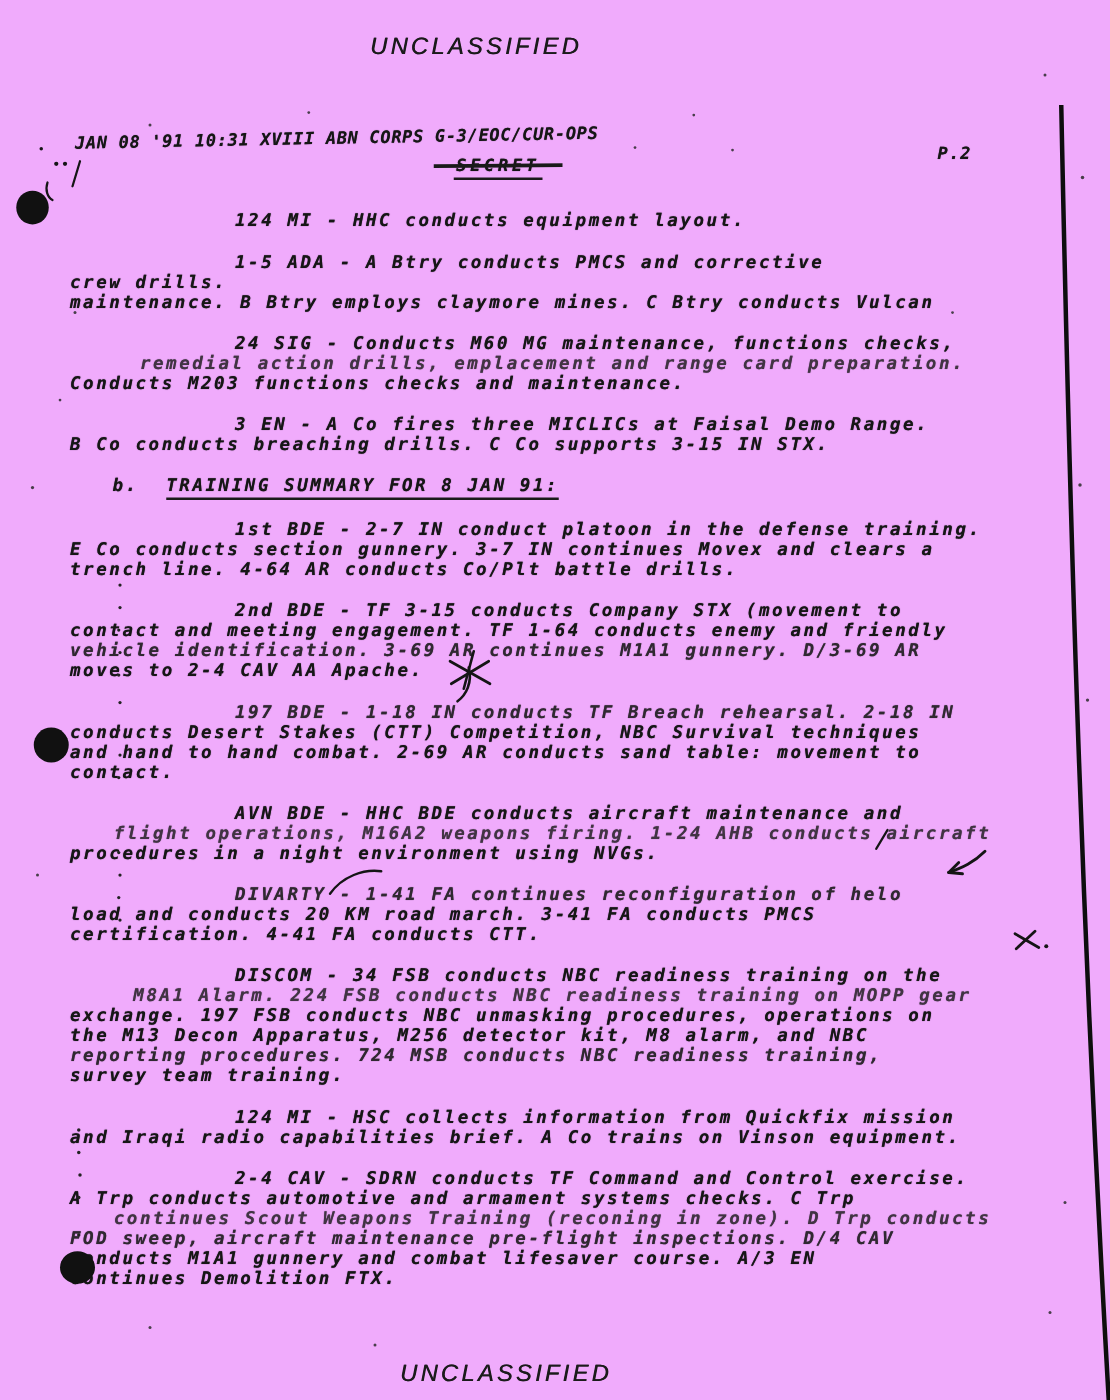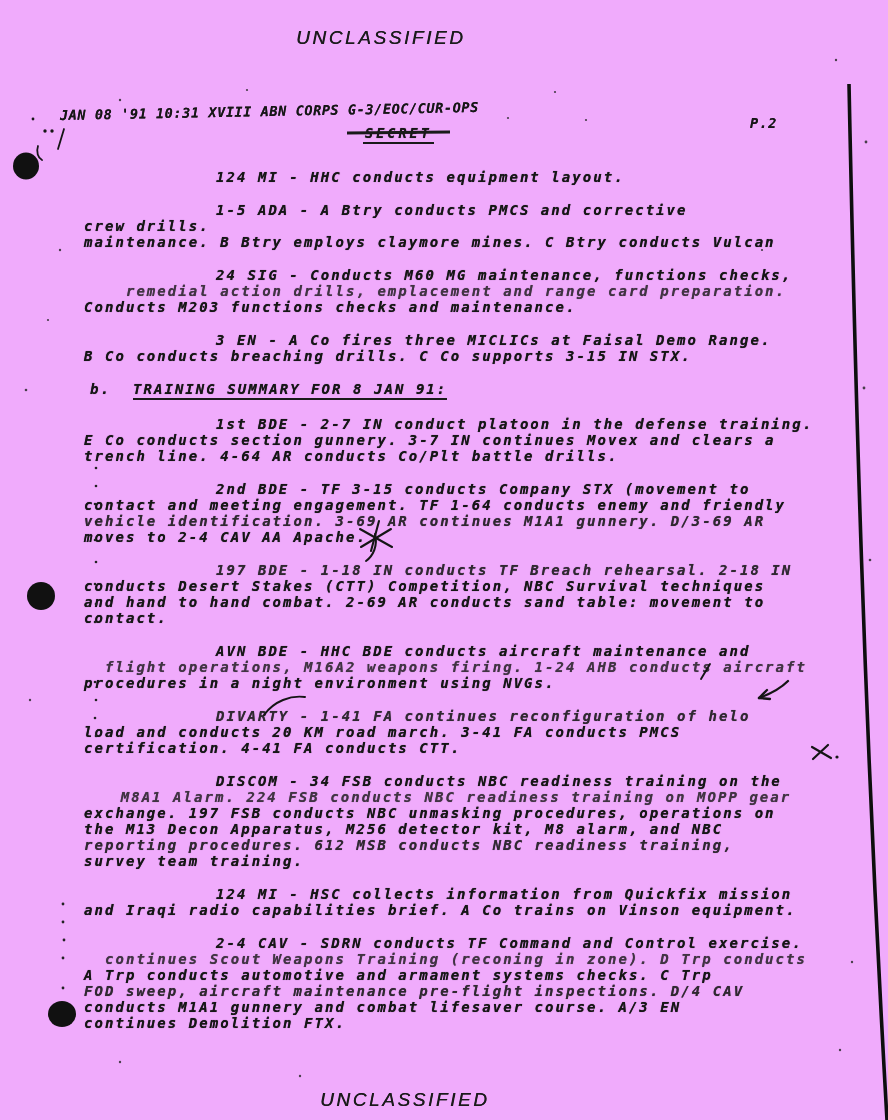--- a/index.html
+++ b/index.html
@@ -43,21 +43,21 @@
   }
   
   .body-text{
     position:absolute;left:56px;top:169px;width:772px;
     font-size:14px;line-height:16px;font-weight:bold;
     letter-spacing:2.05px;
     text-shadow:0 0 0.7px rgba(12,12,12,.85);
     white-space:nowrap;
   }
   .para{margin:0 0 17px 0;}
-  .line{height:16px;margin-left:28px;}
+  .line{height:16px;}
   .line.indent{padding-left:132px;}
   .line.degraded{opacity:.8;filter:blur(.4px);text-align:center;}
   .line.degraded2{opacity:.88;filter:blur(.25px);}
   .heading-row{margin:0 0 17px 0;height:18px;}
   .heading-label{margin-left:34px;}
   .heading-title{margin-left:22px;border-bottom:2px solid #1a1a1a;padding-bottom:1px;}
   
   .artifacts{position:absolute;left:0;top:0;width:888px;height:1120px;pointer-events:none;}
 </style>
 </head>
@@ -128,33 +128,33 @@
       <div class="line indent degraded2">DIVARTY - 1-41 FA continues reconfiguration of helo</div>
       <div class="line">load and conducts 20 KM road march.  3-41 FA conducts PMCS</div>
       <div class="line">certification.  4-41 FA conducts CTT.</div>
     </div>
 
     <div class="para">
       <div class="line indent">DISCOM - 34 FSB conducts NBC readiness training on the</div>
       <div class="line degraded">M8A1 Alarm.  224 FSB conducts NBC readiness training on MOPP gear</div>
       <div class="line">exchange.  197 FSB conducts NBC unmasking procedures, operations on</div>
       <div class="line">the M13 Decon Apparatus, M256 detector kit, M8 alarm, and NBC</div>
-      <div class="line degraded2">reporting procedures.  612 MSB conducts NBC readiness training,</div>
+      <div class="line degraded2">reporting procedures.  724 MSB conducts NBC readiness training,</div>
       <div class="line">survey team training.</div>
     </div>
 
     <div class="para">
       <div class="line indent">124 MI - HSC collects information from Quickfix mission</div>
       <div class="line">and Iraqi radio capabilities brief.  A Co trains on Vinson equipment.</div>
     </div>
 
     <div class="para">
       <div class="line indent">2-4 CAV - SDRN conducts TF Command and Control exercise.</div>
+      <div class="line">A Trp conducts automotive and armament systems checks.  C Trp</div>
       <div class="line degraded">continues Scout Weapons Training (reconing in zone).  D Trp conducts</div>
-      <div class="line">A Trp conducts automotive and armament systems checks.  C Trp</div>
       <div class="line degraded2">FOD sweep, aircraft maintenance pre-flight inspections.  D/4 CAV</div>
       <div class="line">conducts M1A1 gunnery and combat lifesaver course.  A/3 EN</div>
       <div class="line">continues Demolition FTX.</div>
     </div>
 
   </div>
 
   <div class="classification bottom">UNCLASSIFIED</div>
 
   <svg class="artifacts" width="888" height="1120" viewBox="0 0 888 1120" xmlns="http://www.w3.org/2000/svg">

